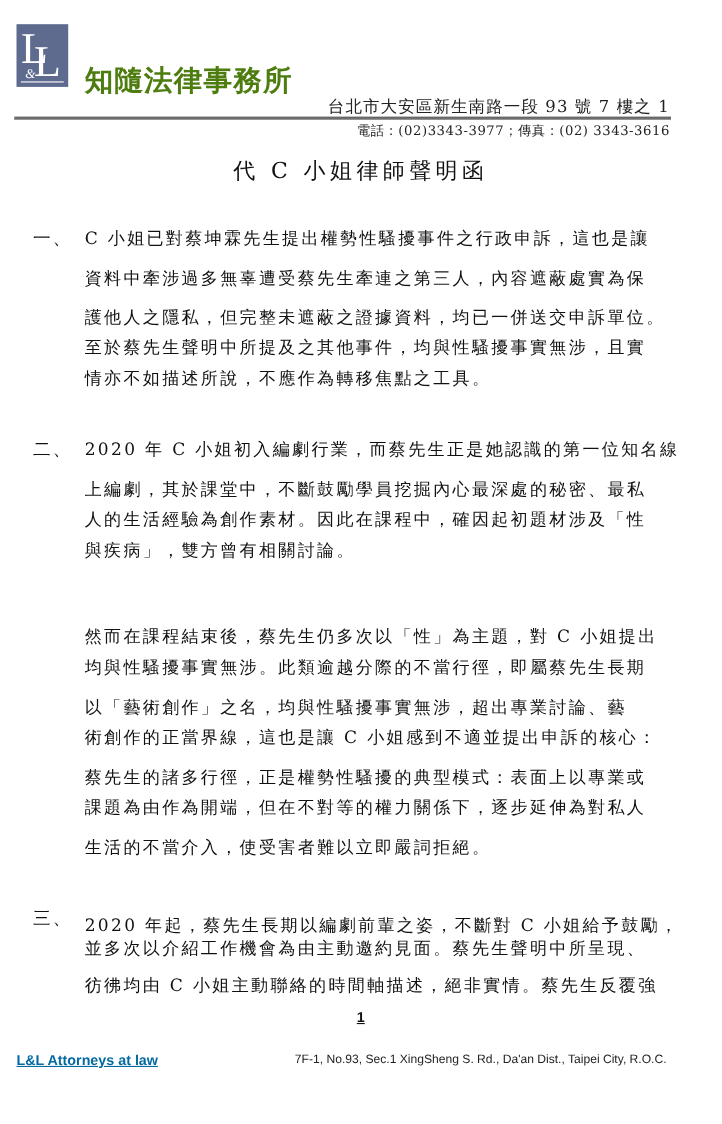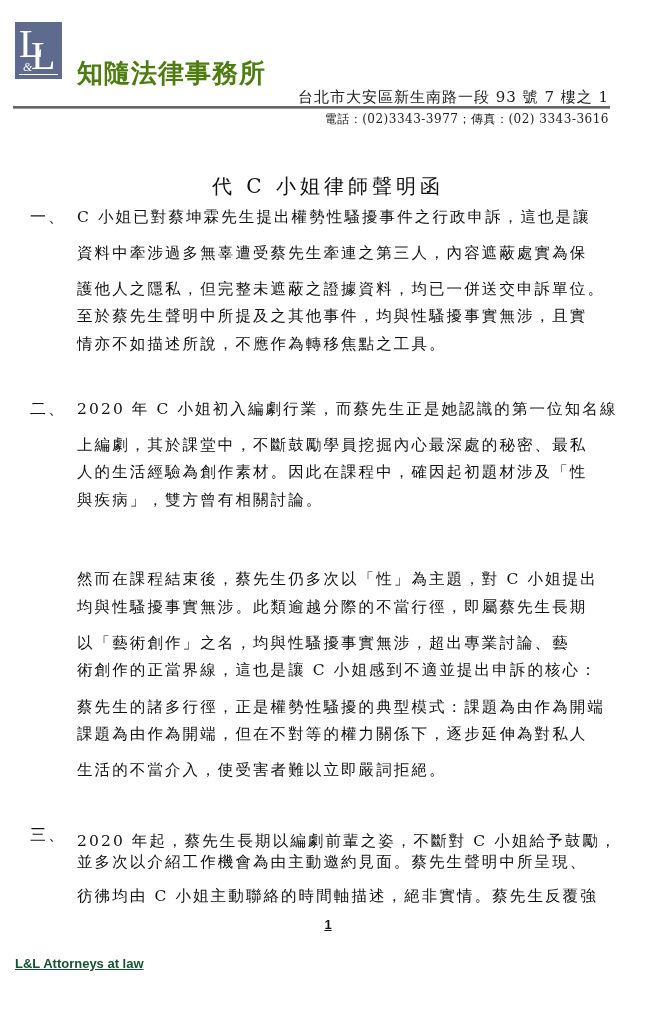--- a/index.html
+++ b/index.html
@@ -23,32 +23,32 @@
       position: absolute; right: 47px; top: 88px; font-size: 15px; letter-spacing: 1px; color: #222;
     }
     .rule {
       position: absolute; left: 13px; top: 106px; width: 597px; height: 2px; background: #666;
       border-bottom: 1px solid #999;
     }
     .tel-zh {
       position: absolute; right: 47px; top: 111px; font-size: 12px; letter-spacing: 0.5px; color: #222; margin-left: 32px;
     }
     .doc-title {
-      position: absolute; left: 0; right: 0; top: 142px; text-align: center; font-size: 20px; letter-spacing: 4px; color: #111; margin-top: 31px;
+      position: absolute; left: 0; right: 0; top: 142px; text-align: center; font-size: 20px; letter-spacing: 4px; color: #111;
     }
     .para { position: absolute; left: 0; width: 656px; }
     .num { position: absolute; left: 30px; font-size: 16px; letter-spacing: 2px; }
     .line { position: absolute; left: 77px; font-size: 15.5px; letter-spacing: 2.1px; white-space: nowrap; }
     .page-num {
       position: absolute; left: 0; right: 0; top: 917px; text-align: center;
       font-family: "Liberation Sans", sans-serif; font-weight: bold; font-size: 13px; text-decoration: underline;
     }
     .footer-left {
       position: absolute; left: 15px; top: 956px; font-family: "Liberation Sans", sans-serif; font-weight: bold;
-      font-size: 13px; text-decoration: underline; color: #14532d;
+      font-size: 13px; text-decoration: underline; color: #0369a1;
     }
     .footer-right {
       position: absolute; right: 50px; top: 955px; text-align: right; font-family: "Liberation Sans", sans-serif;
       font-size: 11px; line-height: 17px; color: #222;
     }
   </style>
 </head>
 <body>
 
 <div class="logo">
@@ -79,29 +79,30 @@
   <span class="line" style="top:435px">上編劇，其於課堂中，不斷鼓勵學員挖掘內心最深處的秘密、最私</span>
   <span class="line" style="top:462px">人的生活經驗為創作素材。因此在課程中，確因起初題材涉及「性</span>
   <span class="line" style="top:490px">與疾病」，雙方曾有相關討論。</span>
 </div>
 
 <div class="para">
   <span class="line" style="top:569px">然而在課程結束後，蔡先生仍多次以「性」為主題，對 C 小姐提出</span>
   <span class="line" style="top:597px">均與性騷擾事實無涉。此類逾越分際的不當行徑，即屬蔡先生長期</span>
   <span class="line" style="top:633px">以「藝術創作」之名，均與性騷擾事實無涉，超出專業討論、藝</span>
   <span class="line" style="top:660px">術創作的正當界線，這也是讓 C 小姐感到不適並提出申訴的核心：</span>
-  <span class="line" style="top:697px">蔡先生的諸多行徑，正是權勢性騷擾的典型模式：課題為由作為開端</span>
+  <span class="line" style="top:697px">蔡先生的諸多行徑，正是權勢性騷擾的典型模式：表面上以專業或</span>
   <span class="line" style="top:724px">課題為由作為開端，但在不對等的權力關係下，逐步延伸為對私人</span>
   <span class="line" style="top:760px">生活的不當介入，使受害者難以立即嚴詞拒絕。</span>
 </div>
 
 <div class="para">
   <span class="num" style="top:825px">三、</span>
   <span class="line" style="top:831px">2020 年起，蔡先生長期以編劇前輩之姿，不斷對 C 小姐給予鼓勵，</span>
   <span class="line" style="top:852px">並多次以介紹工作機會為由主動邀約見面。蔡先生聲明中所呈現、</span>
   <span class="line" style="top:886px">彷彿均由 C 小姐主動聯絡的時間軸描述，絕非實情。蔡先生反覆強</span>
 </div>
 
 <div class="page-num">1</div>
 
 <div class="footer-left">L&amp;L Attorneys at law</div>
 <div class="footer-right">
+  <div>7F-1, No.93, Sec.1 XingSheng S. Rd., Da'an Dist., Taipei City, R.O.C.</div>
 </div>
 
 </body></html>

